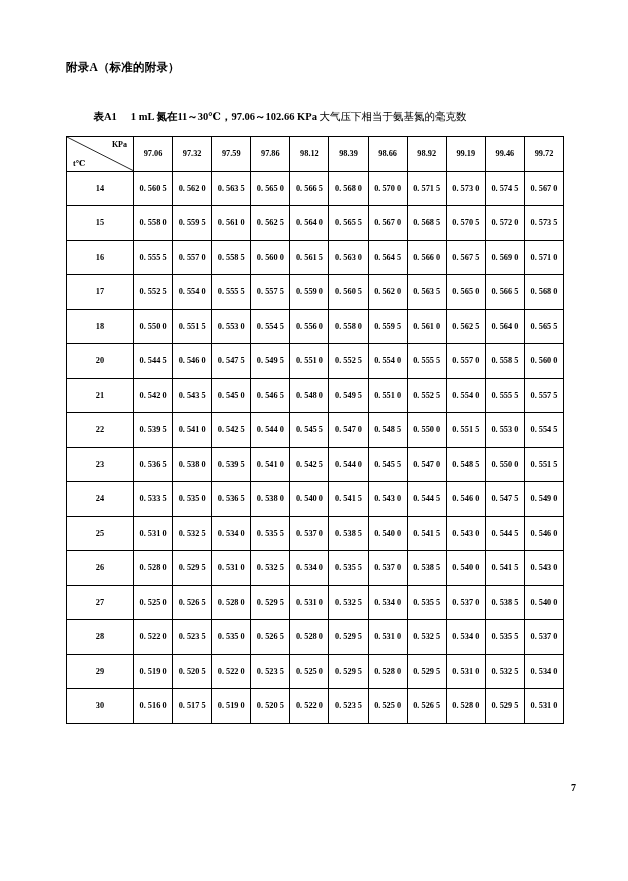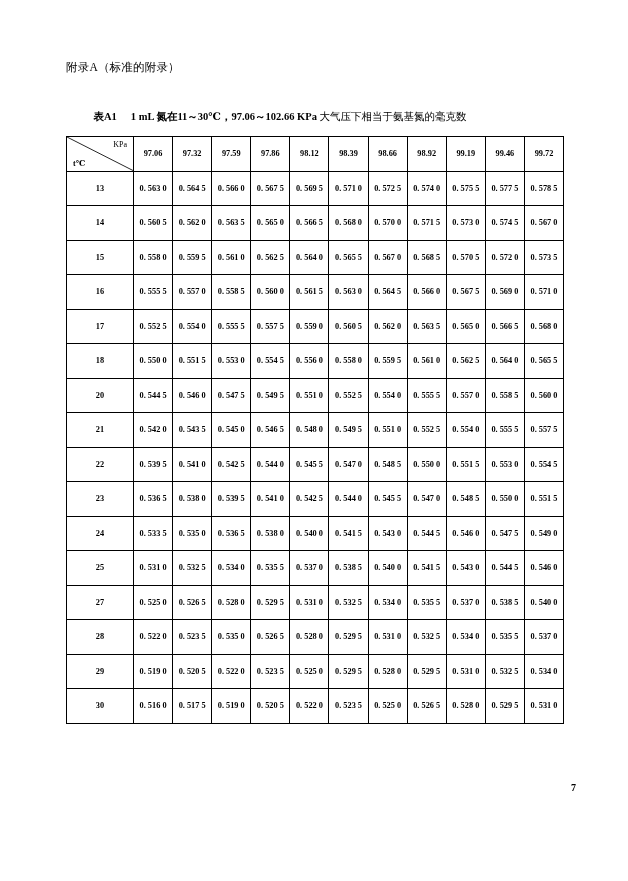--- a/index.html
+++ b/index.html
@@ -20,21 +20,21 @@
     left: 0; top: 0;
     width: 628px;
     height: 881px;
     background: #fff;
   }
   .appendix-header {
     position: absolute;
     left: 66px;
     top: 60px;
     font-size: 11.5px;
-    font-weight: normal;
+    font-weight: bold;
     letter-spacing: 0.2px;
     white-space: nowrap;
   }
   .table-title {
     position: absolute;
     left: 0;
     top: 110px;
     width: 560px;
     text-align: center;
     font-size: 10.5px;
@@ -83,21 +83,21 @@
     left: 0; top: 0;
     width: 100%;
     height: 100%;
     display: block;
   }
   th.corner .kpa {
     position: absolute;
     right: 6px;
     top: 3px;
     font-size: 8px;
-    font-weight: normal;
+    font-weight: bold;
   }
   th.corner .tc {
     position: absolute;
     left: 6px;
     bottom: 3px;
     font-size: 8px;
     font-weight: bold;
   }
   td.rowlabel {
     font-size: 8.6px;
@@ -155,34 +155,20 @@
           <th>98.39</th>
           <th>98.66</th>
           <th>98.92</th>
           <th>99.19</th>
           <th>99.46</th>
           <th>99.72</th>
         </tr>
       </thead>
       <tbody id="table-body">
           <tr>
-            <td class="rowlabel">13</td>
-            <td>0. 563 0</td>
-            <td>0. 564 5</td>
-            <td>0. 566 0</td>
-            <td>0. 567 5</td>
-            <td>0. 569 5</td>
-            <td>0. 571 0</td>
-            <td>0. 572 5</td>
-            <td>0. 574 0</td>
-            <td>0. 575 5</td>
-            <td>0. 577 5</td>
-            <td>0. 578 5</td>
-          </tr>
-          <tr>
             <td class="rowlabel">14</td>
             <td>0. 560 5</td>
             <td>0. 562 0</td>
             <td>0. 563 5</td>
             <td>0. 565 0</td>
             <td>0. 566 5</td>
             <td>0. 568 0</td>
             <td>0. 570 0</td>
             <td>0. 571 5</td>
             <td>0. 573 0</td>
@@ -323,20 +309,34 @@
             <td>0. 535 5</td>
             <td>0. 537 0</td>
             <td>0. 538 5</td>
             <td>0. 540 0</td>
             <td>0. 541 5</td>
             <td>0. 543 0</td>
             <td>0. 544 5</td>
             <td>0. 546 0</td>
           </tr>
           <tr>
+            <td class="rowlabel">26</td>
+            <td>0. 528 0</td>
+            <td>0. 529 5</td>
+            <td>0. 531 0</td>
+            <td>0. 532 5</td>
+            <td>0. 534 0</td>
+            <td>0. 535 5</td>
+            <td>0. 537 0</td>
+            <td>0. 538 5</td>
+            <td>0. 540 0</td>
+            <td>0. 541 5</td>
+            <td>0. 543 0</td>
+          </tr>
+          <tr>
             <td class="rowlabel">27</td>
             <td>0. 525 0</td>
             <td>0. 526 5</td>
             <td>0. 528 0</td>
             <td>0. 529 5</td>
             <td>0. 531 0</td>
             <td>0. 532 5</td>
             <td>0. 534 0</td>
             <td>0. 535 5</td>
             <td>0. 537 0</td>

